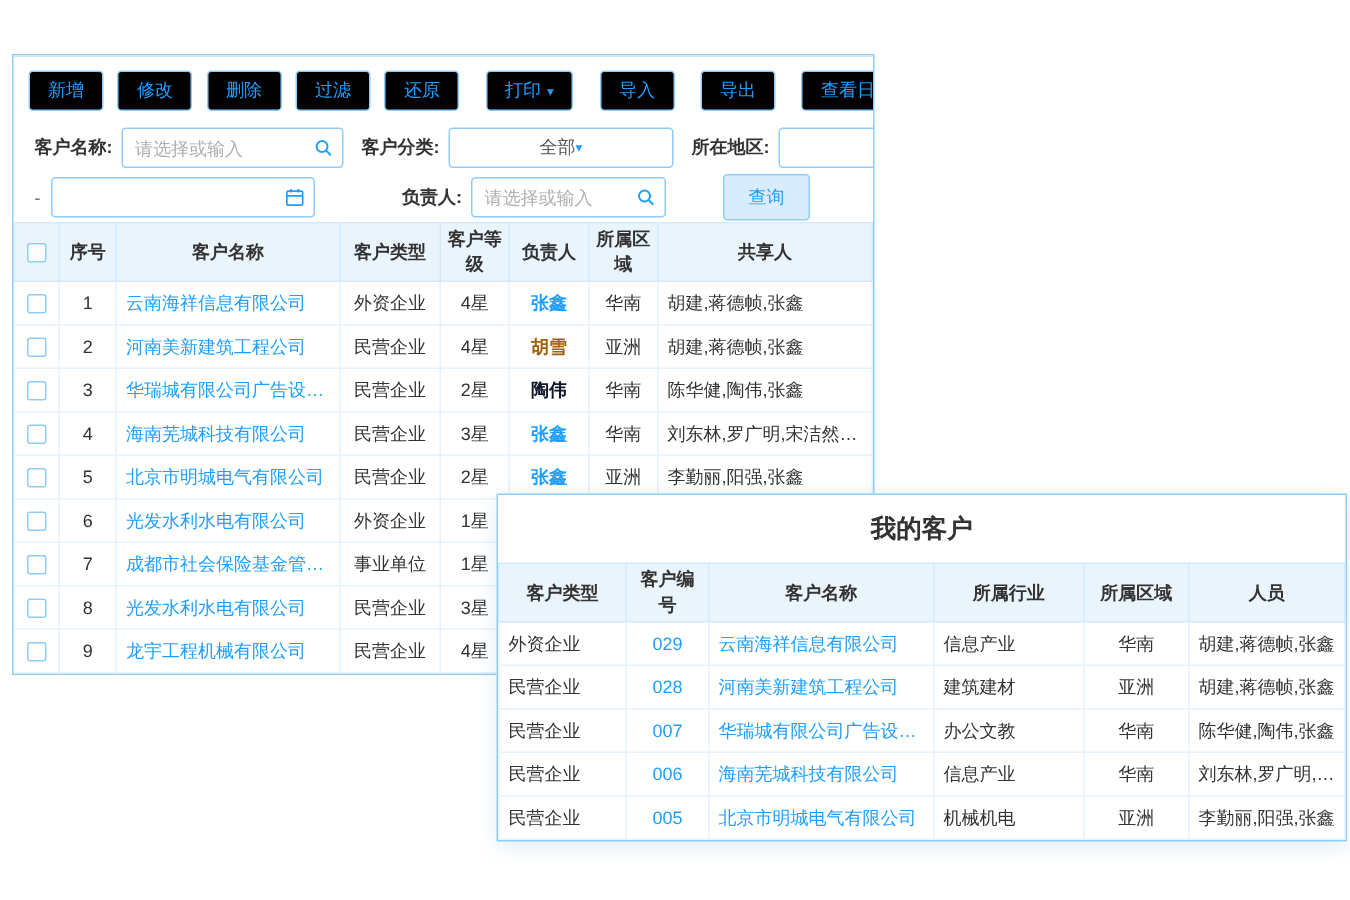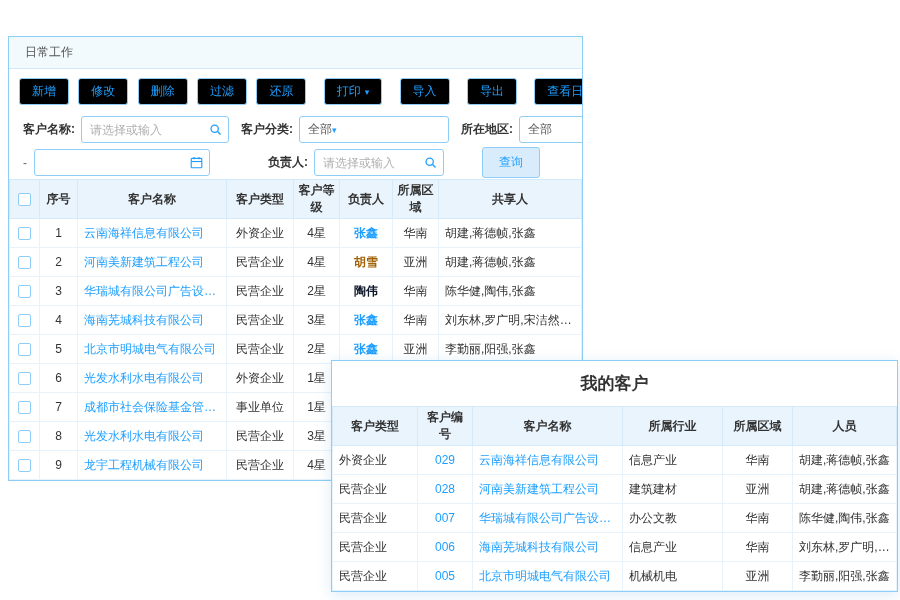--- a/index.html
+++ b/index.html
@@ -11,21 +11,21 @@
     overflow: hidden;
   }
   .panel {
     position: absolute;
     background: #fff;
     border: 1px solid #8ecdf7;
     font-size: 12px;
     color: #333;
   }
   .panel-main { left: 8px; top: 36px; width: 575px; overflow: hidden; }
-  .panel-my   { left: 331px; top: 360px; width: 567px; box-shadow: 0 3px 14px rgba(30,130,200,.15); }
+  .panel-my   { left: 331px; top: 329px; width: 567px; box-shadow: 0 3px 14px rgba(30,130,200,.15); }
 
   
   .tabbar { display: flex; background: #f3fafe; border-bottom: 1px solid #cde9fb; }
   .tab { padding: 7px 16px; color: #555; cursor: pointer; }
   .tab.active {
     background: #fff; color: #333; font-weight: bold;
     border-left: 1px solid #cde9fb; border-right: 1px solid #cde9fb;
     margin-bottom: -1px; border-bottom: 1px solid #fff;
   }
   .tab-close { color: #1e9fff; margin-left: 8px; font-weight: normal; cursor: pointer; }
@@ -48,21 +48,21 @@
   .input-wrap.date { width: 176px; }
   .input-wrap.narrow { width: 130px; }
   .input-wrap input {
     width: 100%; height: 27px; border: 1px solid #8ecdf7; border-radius: 3px;
     padding: 0 26px 0 8px; font-size: 12px; color: #1d4ed8; font-family: inherit; outline: none;
   }
   .input-wrap input::placeholder { color: #b0b0b0; }
   .input-icon { position: absolute; right: 7px; top: 7px; }
   .sel {
     width: 150px; height: 27px; border: 1px solid #8ecdf7; border-radius: 3px;
-    display: flex; align-items: center; justify-content: flex-start;
+    display: flex; align-items: center; justify-content: center;
     padding: 0 8px; margin-right: 12px; color: #555; cursor: pointer;
     background: #fff; flex-shrink: 0;
   }
   .sel-caret { color: #1e9fff; font-size: 9px; }
   .dash { color: #666; margin-right: 7px; }
   .query-btn {
     margin-left: 26px; background: #d8ecfb; border: 1px solid #8ecdf7; border-radius: 3px;
     color: #1e9fff; padding: 6px 16px; font-size: 12px; cursor: pointer; font-family: inherit;
   }
 
@@ -93,21 +93,20 @@
   .m-industry { width: 100px; margin-top: 12px; } .m-region { width: 70px; }
 
   .panel-title { text-align: center; font-size: 17px; font-weight: bold; color: #333; padding: 11px 0; }
 </style>
 </head>
 <body>
 
 <div class="panel panel-main">
 
   <div class="tabbar">
-    <div class="tab">日常工作</div>
   </div>
 
   <div class="toolbar">
     <button class="btn">新增</button>
     <button class="btn">修改</button>
     <button class="btn">删除</button>
     <button class="btn">过滤</button>
     <button class="btn">还原</button>
     <button class="btn grp">
       <span>打印</span><span class="caret">▾</span>

